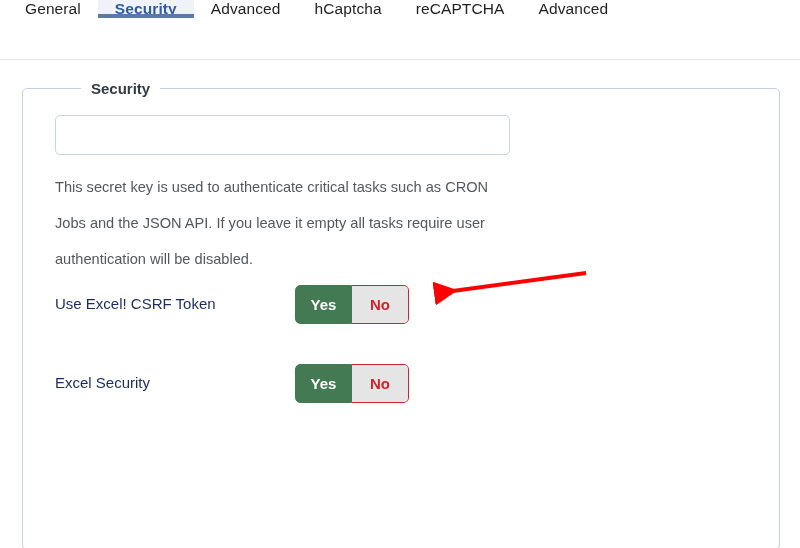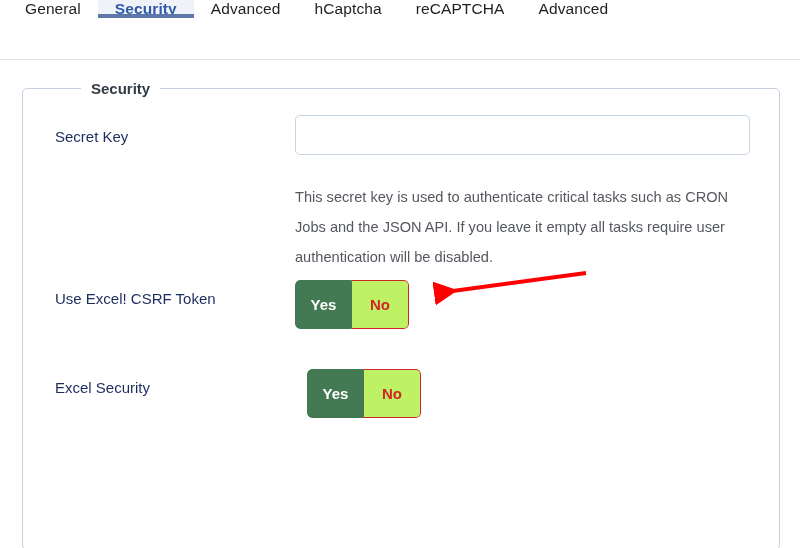--- a/index.html
+++ b/index.html
@@ -82,21 +82,21 @@
     font-weight: bold;
     color: #333b45;
   }
 
   
   .row {
     display: flex;
     align-items: flex-start;
   }
   .row-csrf { margin-top: 8px; }
-  .row-excel { margin-top: 40px; gap: 12px; }
+  .row-excel { margin-top: 40px; }
 
   .row-label {
     width: 240px;
     flex: 0 0 240px;
     font-size: 15px;
     color: #1b2d5c;
     padding-top: 12px;
     line-height: 1.35;
   }
   .row-label.label-toggle { padding-top: 9px; }
@@ -116,46 +116,46 @@
     border-radius: 5px;
     padding: 6px 12px;
     font-size: 15px;
     font-family: inherit;
     color: #222;
     outline: none;
     background: #fff;
   }
 
   .desc {
-    margin: 27px 0 0 0;
+    margin: 14px 0 0 0;
     font-size: 14.6px;
-    line-height: 30px;
+    line-height: 36px;
     color: #54585e;
     max-width: 456px;
   }
 
   
   .toggle {
     display: inline-flex;
     border-radius: 5px;
     overflow: hidden;
-    height: 49px;
+    height: 39px;
   }
   .toggle-opt {
     display: flex;
     align-items: center;
     justify-content: center;
     min-width: 57px;
     padding: 0 14px;
     font-size: 15px;
     font-weight: bold;
     cursor: pointer;
     box-sizing: border-box;
     font-family: inherit;
-    background: #bef264;
+    background: #e5e5e5;
     border: 1px solid transparent;
   }
   .toggle-opt.yes {
     background: #447a53;
     color: #ffffff;
     border-color: #447a53;
     border-top-left-radius: 5px;
     border-bottom-left-radius: 5px;
   }
   .toggle-opt.no {
@@ -187,21 +187,20 @@
   <button class="tab">hCaptcha</button>
   <button class="tab">reCAPTCHA</button>
   <button class="tab">Advanced</button>
 </div>
 
 <div class="panel-wrap">
   <fieldset class="panel">
     <legend>Security</legend>
 
     <div class="row">
-      <div class="row-label">Secret Key</div>
       <div class="row-control">
         <input class="text-input" type="text" placeholder="" style="">
         <p class="desc">This secret key is used to authenticate critical tasks such as CRON Jobs and the JSON API. If you leave it empty all tasks require user authentication will be disabled.</p>
       </div>
     </div>
 
     <div class="row row-csrf">
       <div class="row-label label-toggle">Use Excel! CSRF Token</div>
       <div class="row-control">
         <div class="toggle">

